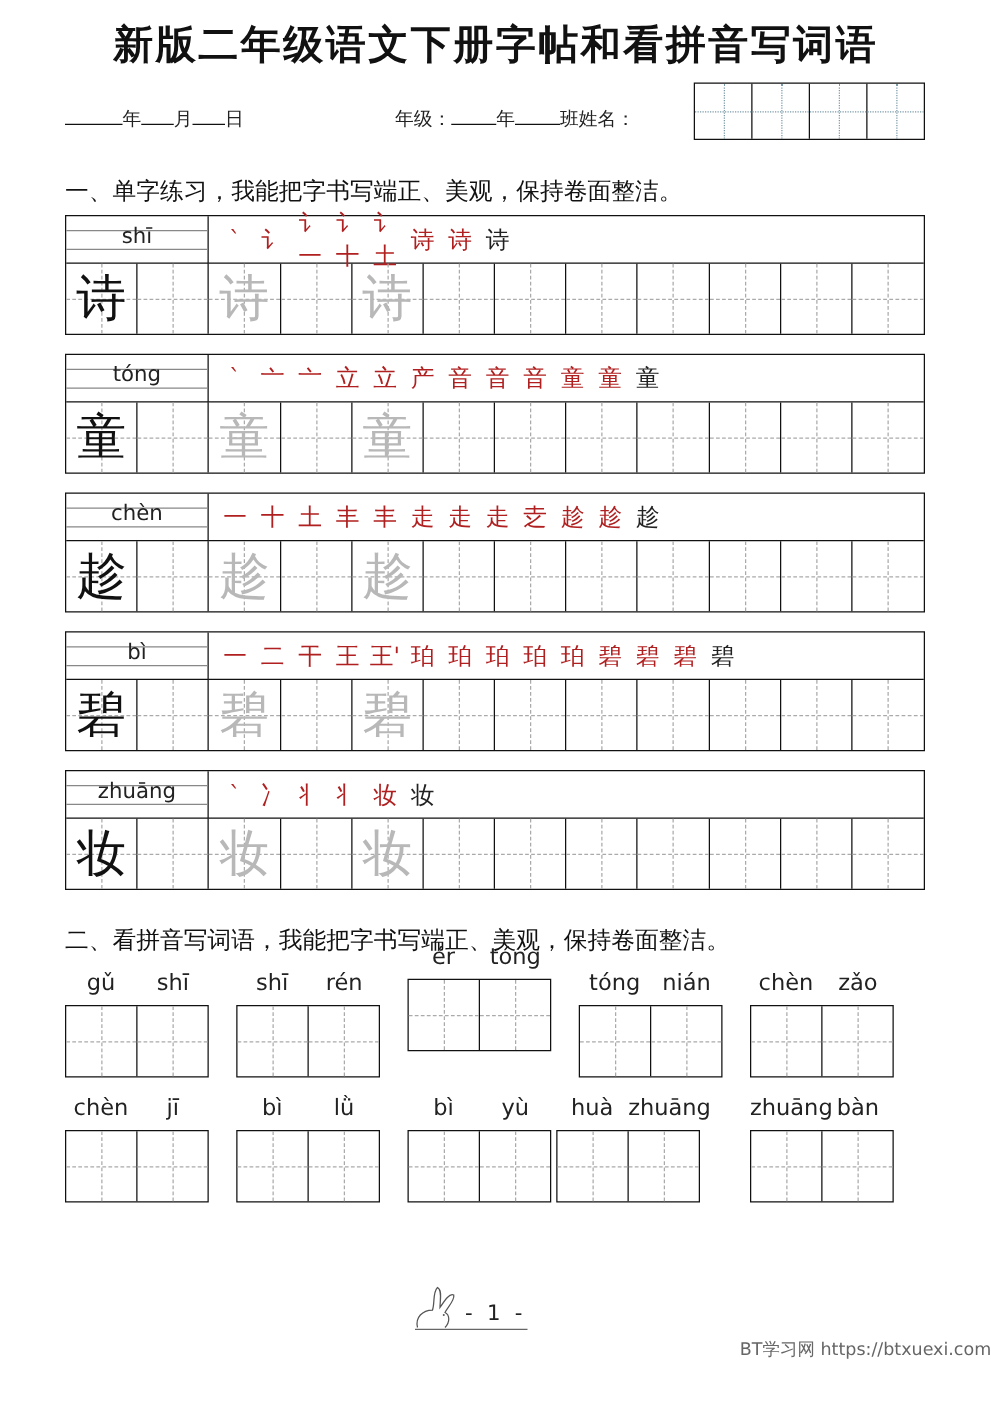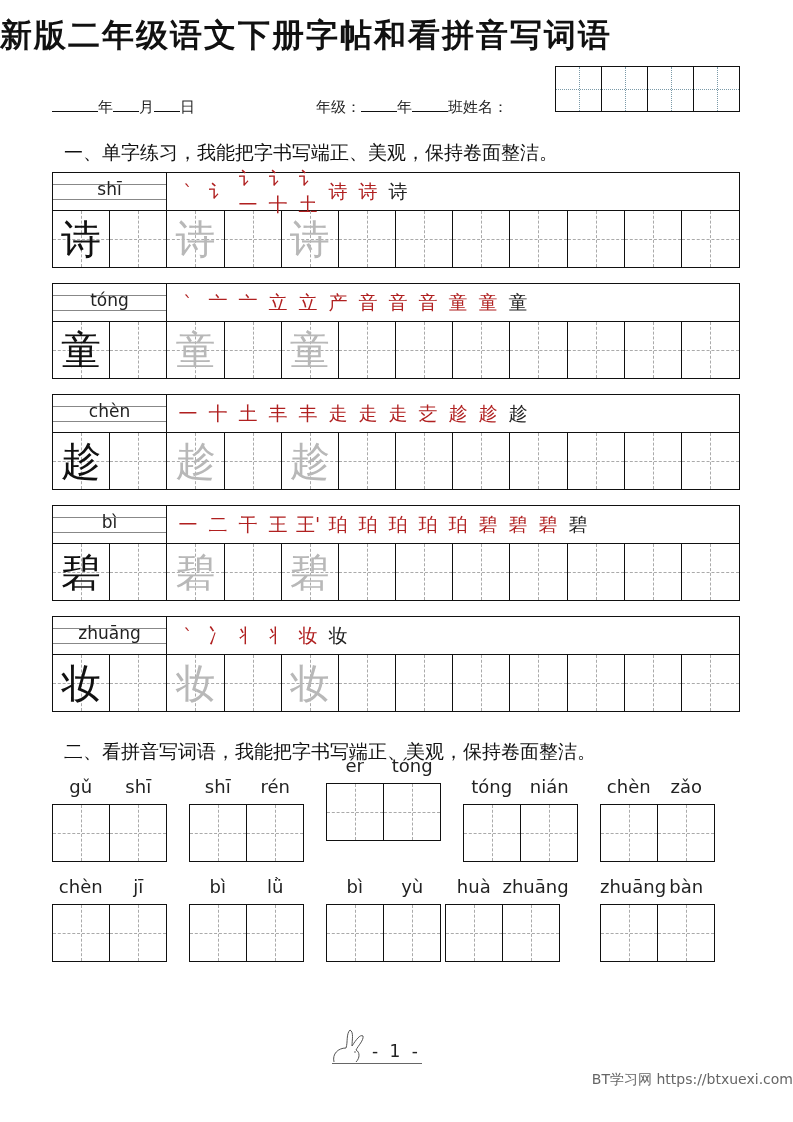--- a/index.html
+++ b/index.html
@@ -1,26 +1,26 @@
 <!DOCTYPE html>
 <html><head>
 <meta charset="utf-8">
 <style>
   html, body { margin:0; padding:0; background:#fff; }
   body { width:793px; height:1122px; position:relative; overflow:hidden; font-family:"DejaVu Sans", sans-serif; color:#111; }
-  .title { position:absolute; left:0; top:14px; width:793px; font-family:"DejaVu Serif", serif; font-size:32px; font-weight:bold; letter-spacing:2px; color:#111; }
-  .meta { position:absolute; top:97px; font-family:"DejaVu Serif", serif; font-size:15px; color:#222; white-space:nowrap; }
+  .title { position:absolute; left:0; top:14px; width:793px; text-align:center; font-family:"DejaVu Serif", serif; font-size:32px; font-weight:bold; letter-spacing:2px; color:#111; }
+  .meta { position:absolute; top:85px; font-family:"DejaVu Serif", serif; font-size:15px; color:#222; white-space:nowrap; }
   .blank { display:inline-block; border-bottom:1.3px solid #111; height:14px; vertical-align:baseline; }
   .namegrid { position:absolute; left:555px; top:66px; display:flex; border:1.3px solid #111; }
   .namegrid .nc { width:45px; height:44px; position:relative; border-right:1.3px solid #111; }
   .namegrid .nc:last-child { border-right:none; }
   .namegrid .nc::before { content:""; position:absolute; left:50%; top:0; bottom:0; border-left:1px dotted #7a9aa8; }
   .namegrid .nc::after { content:""; position:absolute; top:50%; left:0; right:0; border-top:1px dotted #7a9aa8; }
 
-  .section-title { position:absolute; left:52px; font-size:19px; color:#111; white-space:nowrap;margin-left:12px; }
+  .section-title { position:absolute; left:52px; font-size:19px; color:#111; white-space:nowrap; }
 
   .block { position:absolute; left:52px; width:688px; height:96px; border:1.3px solid #111; box-sizing:border-box; }
   .block .head { position:absolute; left:0; top:0; width:114px; height:38px; border-right:1.3px solid #111; border-bottom:1.3px solid #111; box-sizing:border-box; }
   .block .head .l1,.block .head .l2 { position:absolute; left:0; right:0; border-top:1px solid #888; }
   .block .head .l1 { top:11px; } .block .head .l2 { top:26px; }
   .block .pinyin { position:absolute; left:0; right:0; top:6px; text-align:center; font-size:17px; color:#222; }
   .block .strokes { position:absolute; left:114px; right:0; top:0; height:38px; border-bottom:1.3px solid #111; box-sizing:border-box; display:flex; align-items:center; padding-left:6px; gap:0; }
   .block .strokes span { width:30px; text-align:center; font-family:"DejaVu Serif", serif; font-size:19px; color:#222; }
   .block .strokes span.red { color:#b02020; }
   .block .row { position:absolute; left:0; right:0; top:38px; height:56px; display:flex; }

